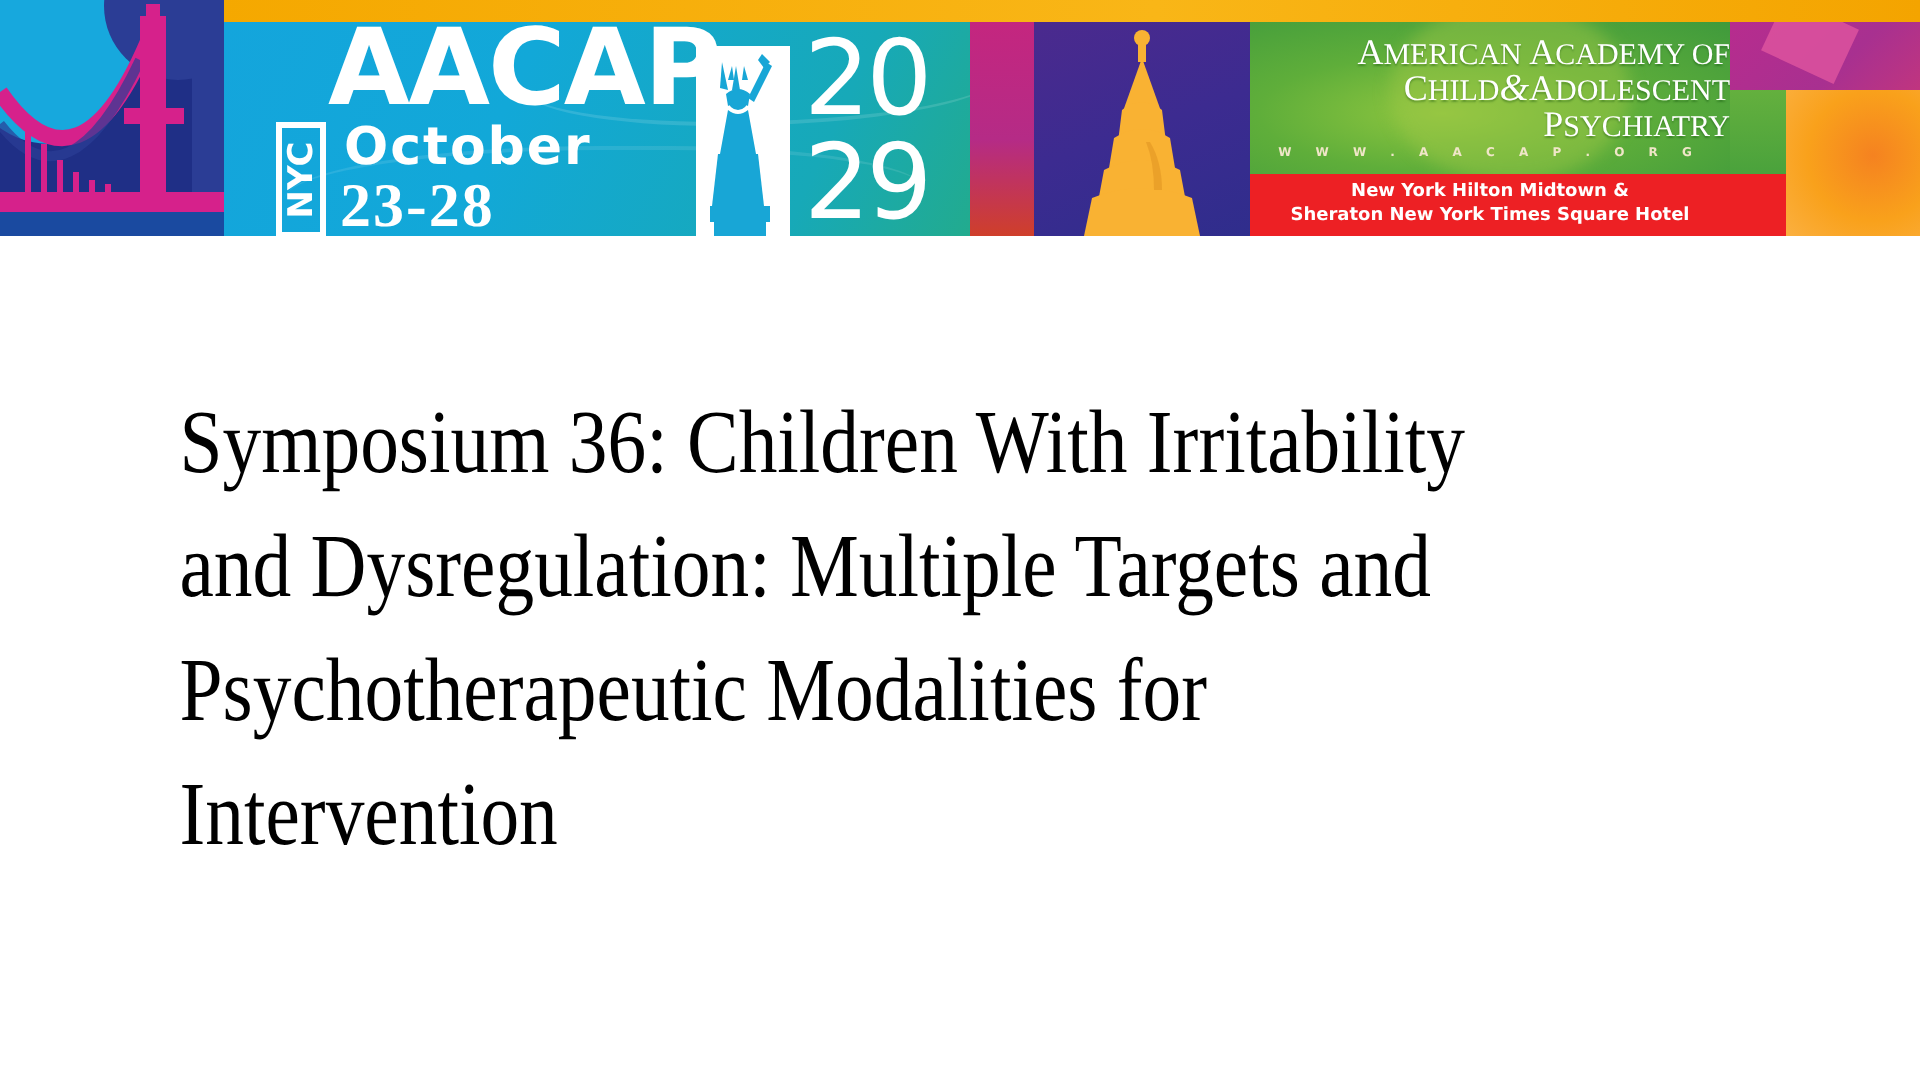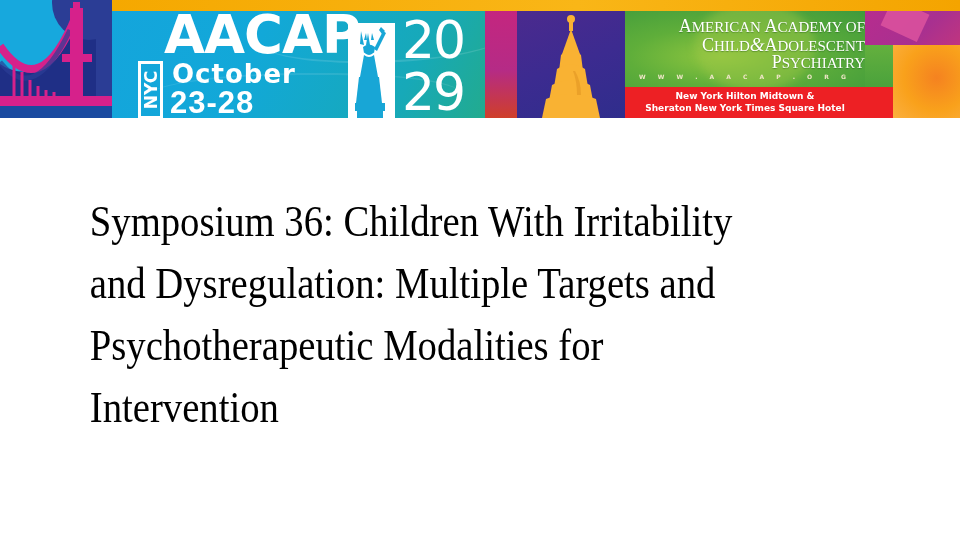--- a/index.html
+++ b/index.html
@@ -191,21 +191,21 @@
     font-weight: 700;
     font-size: 26px;
     color: #ffffff;
     letter-spacing: 1px;
     line-height: 28px;
   }
   .dates {
     position: absolute;
     left: 58px;
     top: 76px;
-    font-family: Liberation Sans, sans-serif;
+    font-family: Liberation Serif, serif;
     font-weight: 700;
     font-size: 31px;
     color: #ffffff;
     letter-spacing: 1px;
     line-height: 32px;
   }
 
   
   .statue-box {
     position: absolute;

